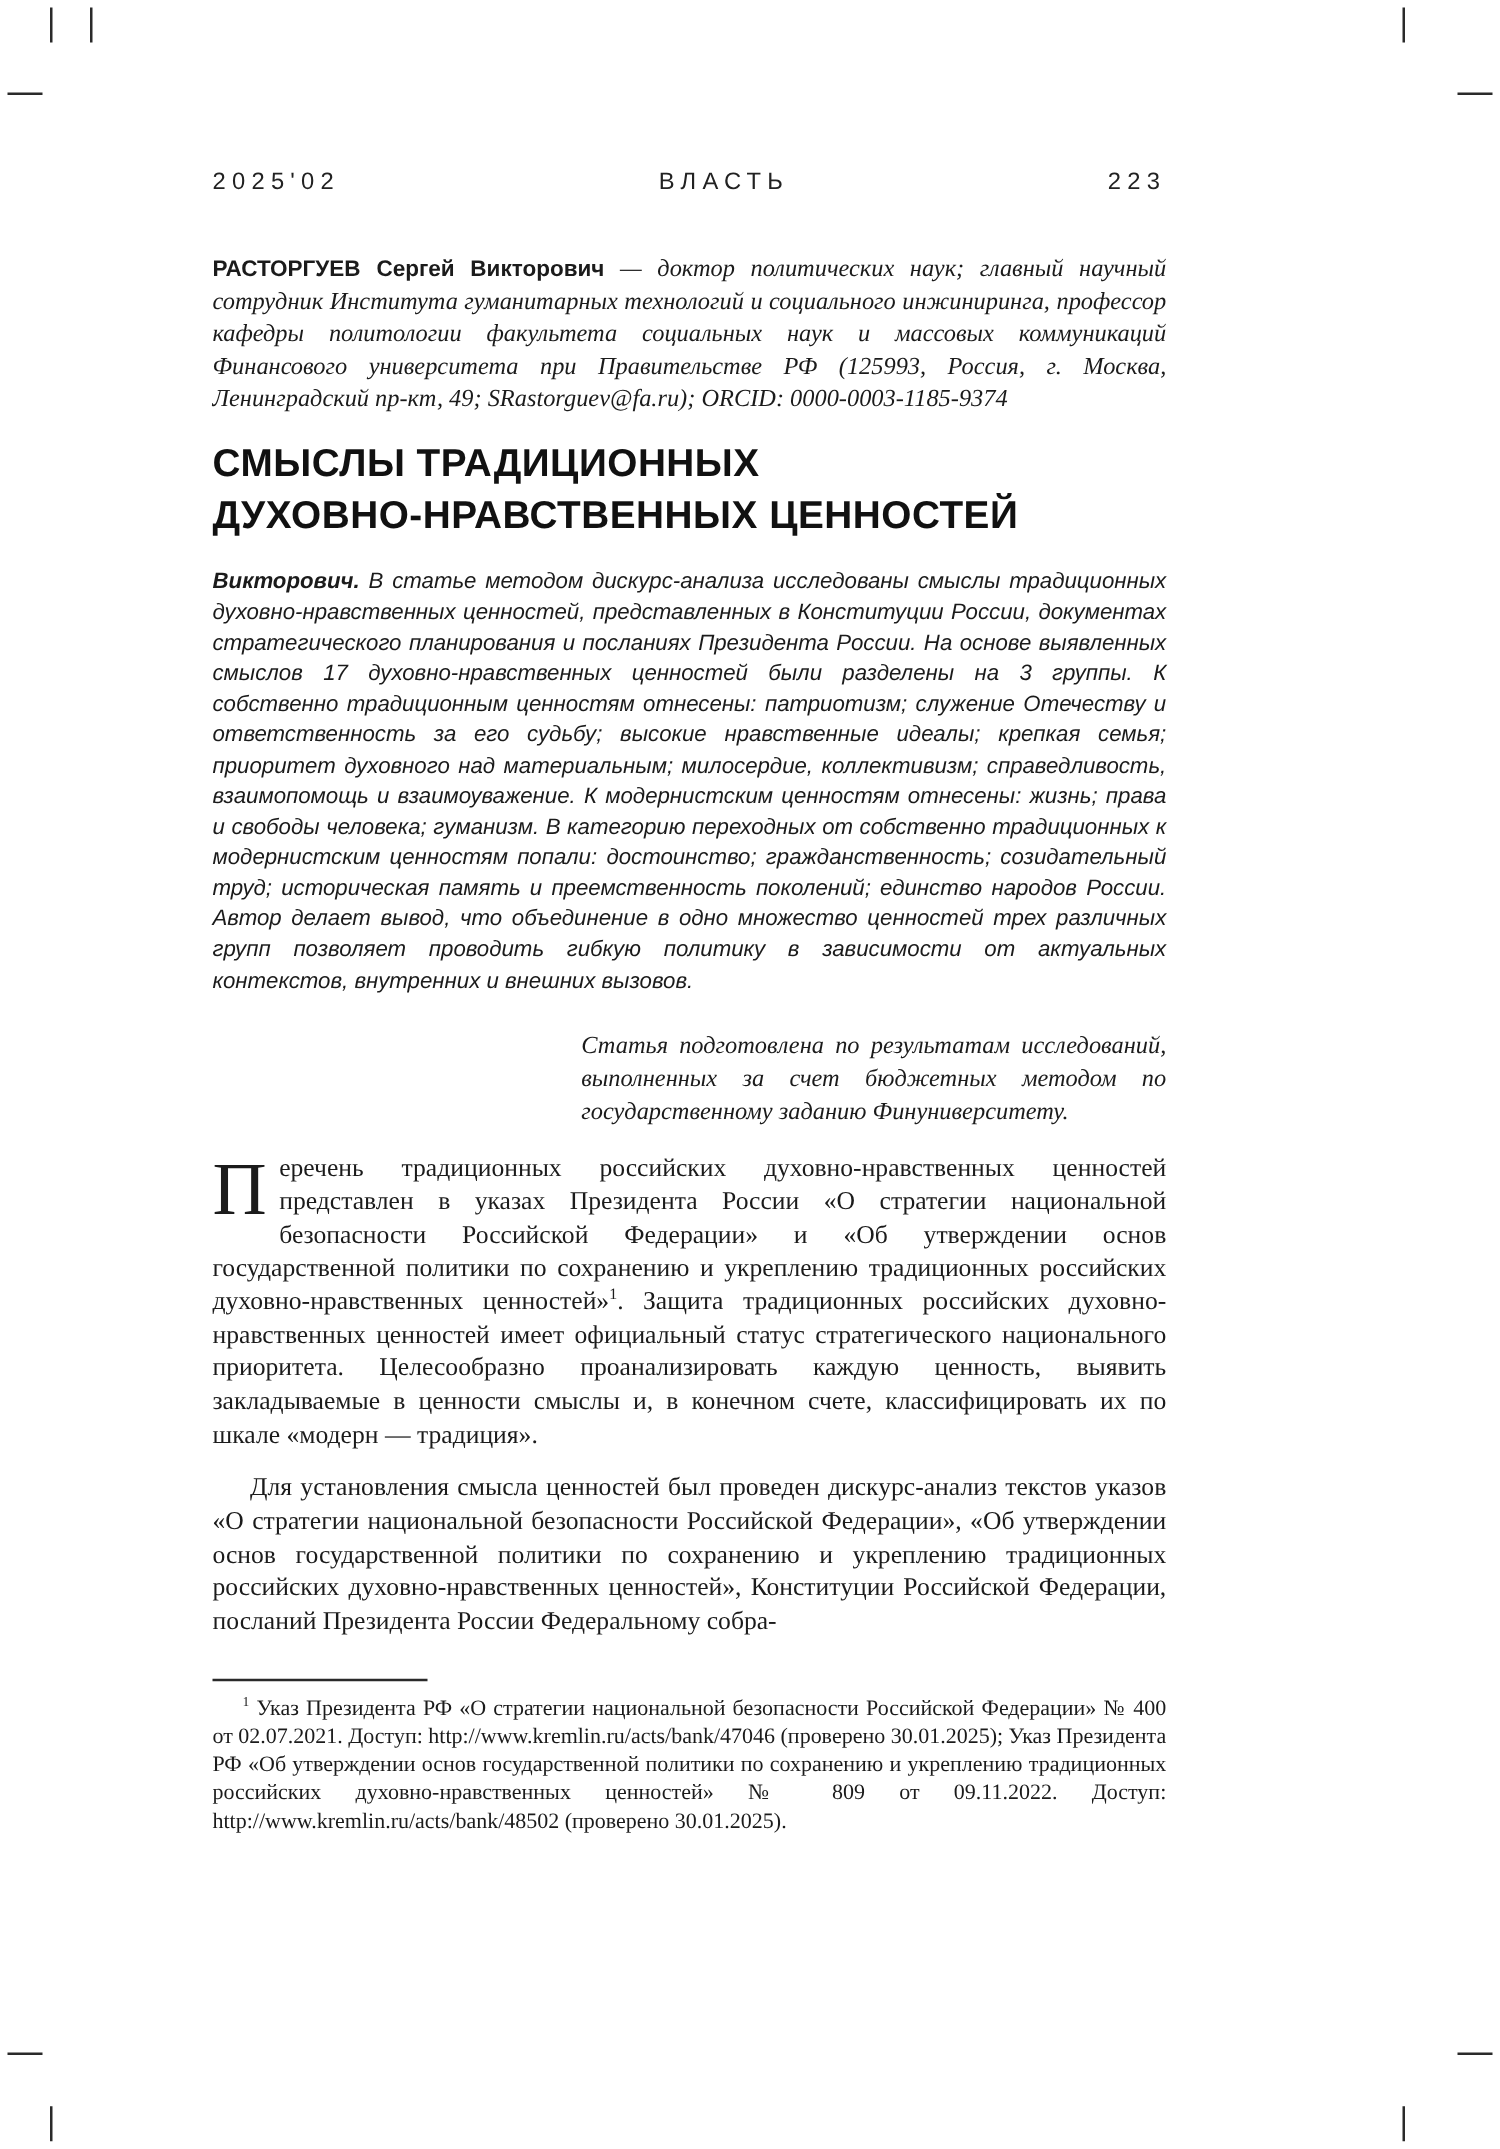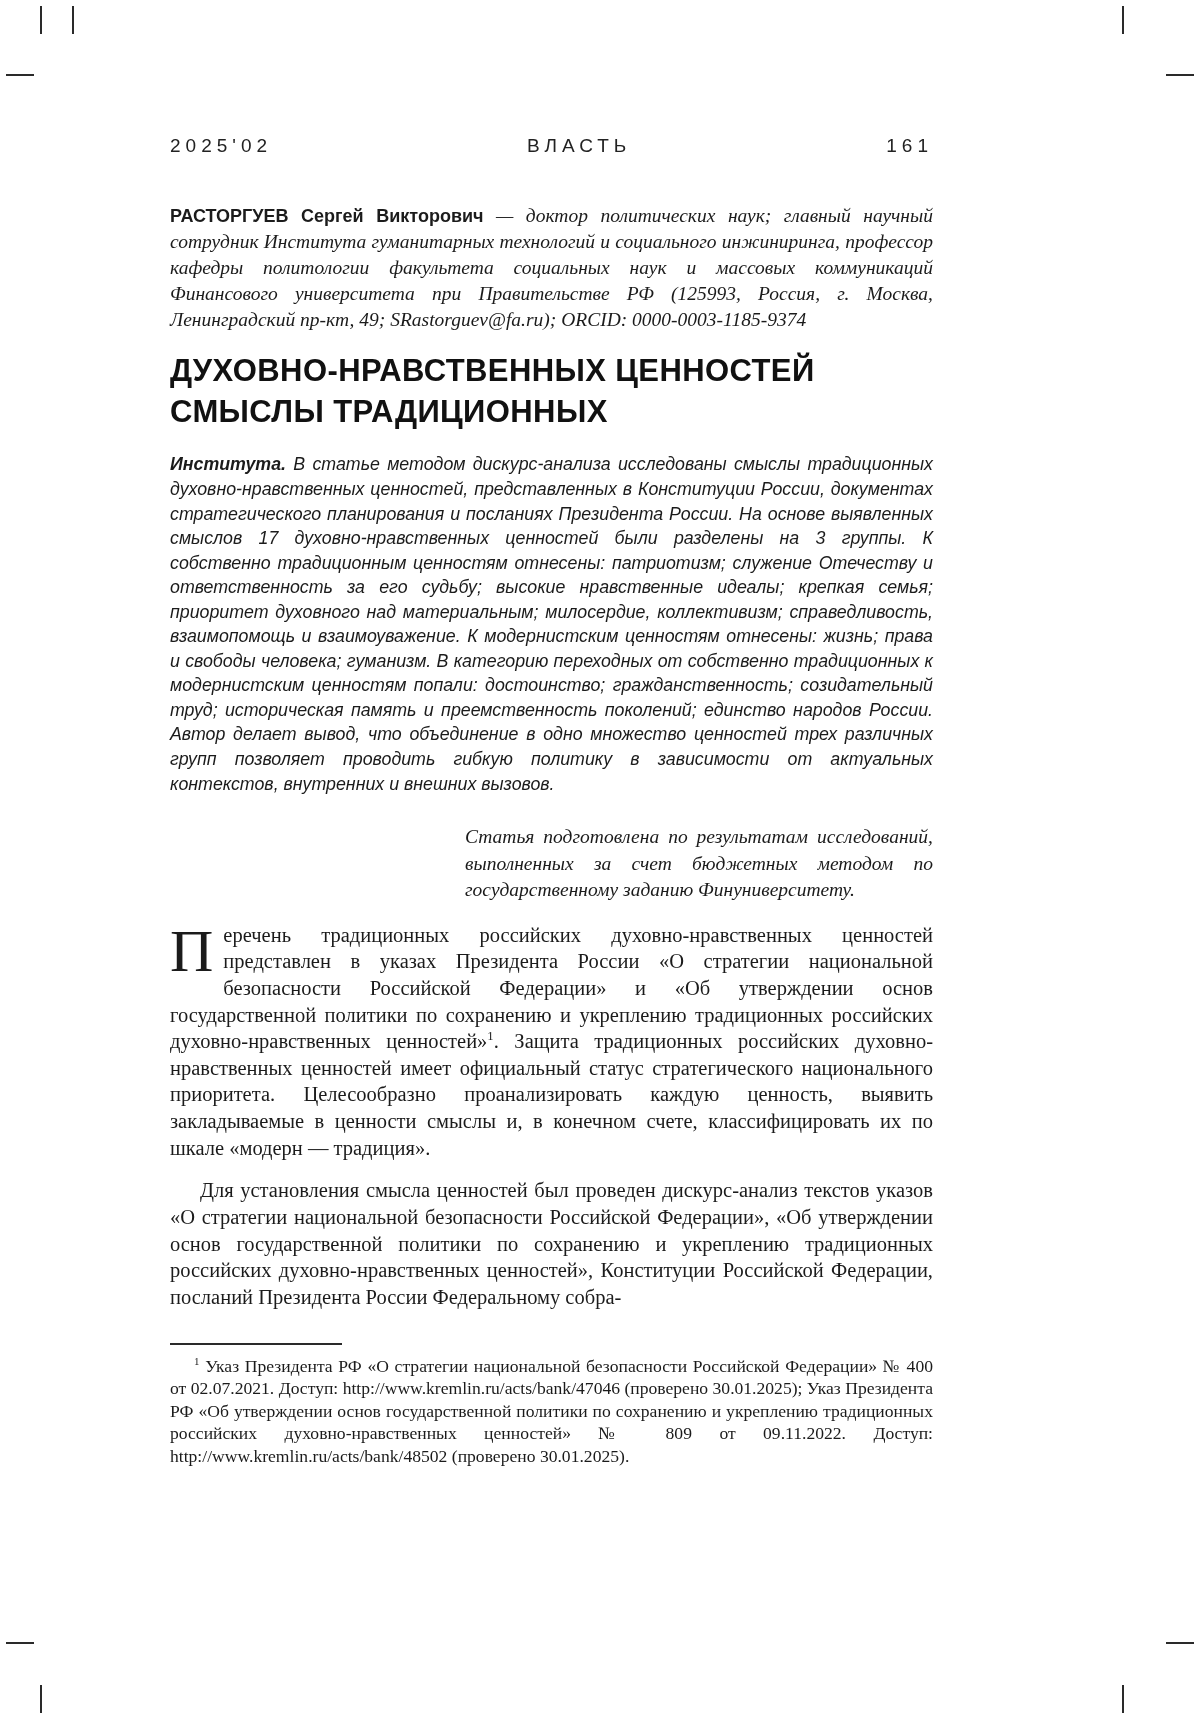--- a/index.html
+++ b/index.html
@@ -131,35 +131,35 @@
   <span class="crop v" style="left:40px;  top:1685px;"></span>
   <span class="crop h" style="left:1166px;top:1642px;"></span>
   <span class="crop v" style="left:1122px;top:1685px;"></span>
 </div>
 
 <div class="page-content">
 
   <div class="running-head">
     <span>2025'02</span>
     <span>ВЛАСТЬ</span>
-    <span>161</span>
+    <span>223</span>
   </div>
 
   <div class="author-block">
     <span class="author-name">РАСТОРГУЕВ Сергей Викторович</span>
     <span>— доктор политических наук; главный научный сотрудник Института гуманитарных технологий и социального инжиниринга, профессор кафедры политологии факультета социальных наук и массовых коммуникаций Финансового университета при Правительстве РФ (125993, Россия, г. Москва, Ленинградский пр-кт, 49; SRastorguev@fa.ru); ORCID: 0000-0003-1185-9374</span>
   </div>
 
   <div class="article-title">
+    <div>СМЫСЛЫ ТРАДИЦИОННЫХ</div>
     <div>ДУХОВНО-НРАВСТВЕННЫХ ЦЕННОСТЕЙ</div>
-    <div>СМЫСЛЫ ТРАДИЦИОННЫХ</div>
   </div>
 
   <div class="abstract-block">
-    <p><span class="abs-label">Института.</span>
+    <p><span class="abs-label">Викторович.</span>
       <span>В статье методом дискурс-анализа исследованы смыслы традиционных духовно-нравственных ценностей, представленных в Конституции России, документах стратегического планирования и посланиях Президента России. На основе выявленных смыслов 17 духовно-нравственных ценностей были разделены на 3 группы. К собственно традиционным ценностям отнесены: патриотизм; служение Отечеству и ответственность за его судьбу; высокие нравственные идеалы; крепкая семья; приоритет духовного над материальным; милосердие, коллективизм; справедливость, взаимопомощь и взаимоуважение. К модернистским ценностям отнесены: жизнь; права и свободы человека; гуманизм. В категорию переходных от собственно традиционных к модернистским ценностям попали: достоинство; гражданственность; созидательный труд; историческая память и преемственность поколений; единство народов России. Автор делает вывод, что объединение в одно множество ценностей трех различных групп позволяет проводить гибкую политику в зависимости от актуальных контекстов, внутренних и внешних вызовов.</span></p>
   </div>
 
   <div class="funding-note">Статья подготовлена по результатам исследований, выполненных за счет бюджетных методом по государственному заданию Финуниверситету.</div>
 
   <div class="body-text">
     <p><span class="dropcap">П</span><span>еречень традиционных российских духовно-нравственных ценностей представлен в указах Президента России «О стратегии национальной безопасности Российской Федерации» и «Об утверждении основ государственной политики по сохранению и укреплению традиционных российских духовно-нравственных ценностей»</span><sup>1</sup><span>. Защита традиционных российских духовно-нравственных ценностей имеет официальный статус стратегического национального приоритета. Целесообразно проанализировать каждую ценность, выявить закладываемые в ценности смыслы и, в конечном счете, классифицировать их по шкале «модерн — традиция».</span></p>
     <p class="indent">Для установления смысла ценностей был проведен дискурс-анализ текстов указов «О стратегии национальной безопасности Российской Федерации», «Об утверждении основ государственной политики по сохранению и укреплению традиционных российских духовно-нравственных ценностей», Конституции Российской Федерации, посланий Президента России Федеральному собра-</p>
   </div>
 

